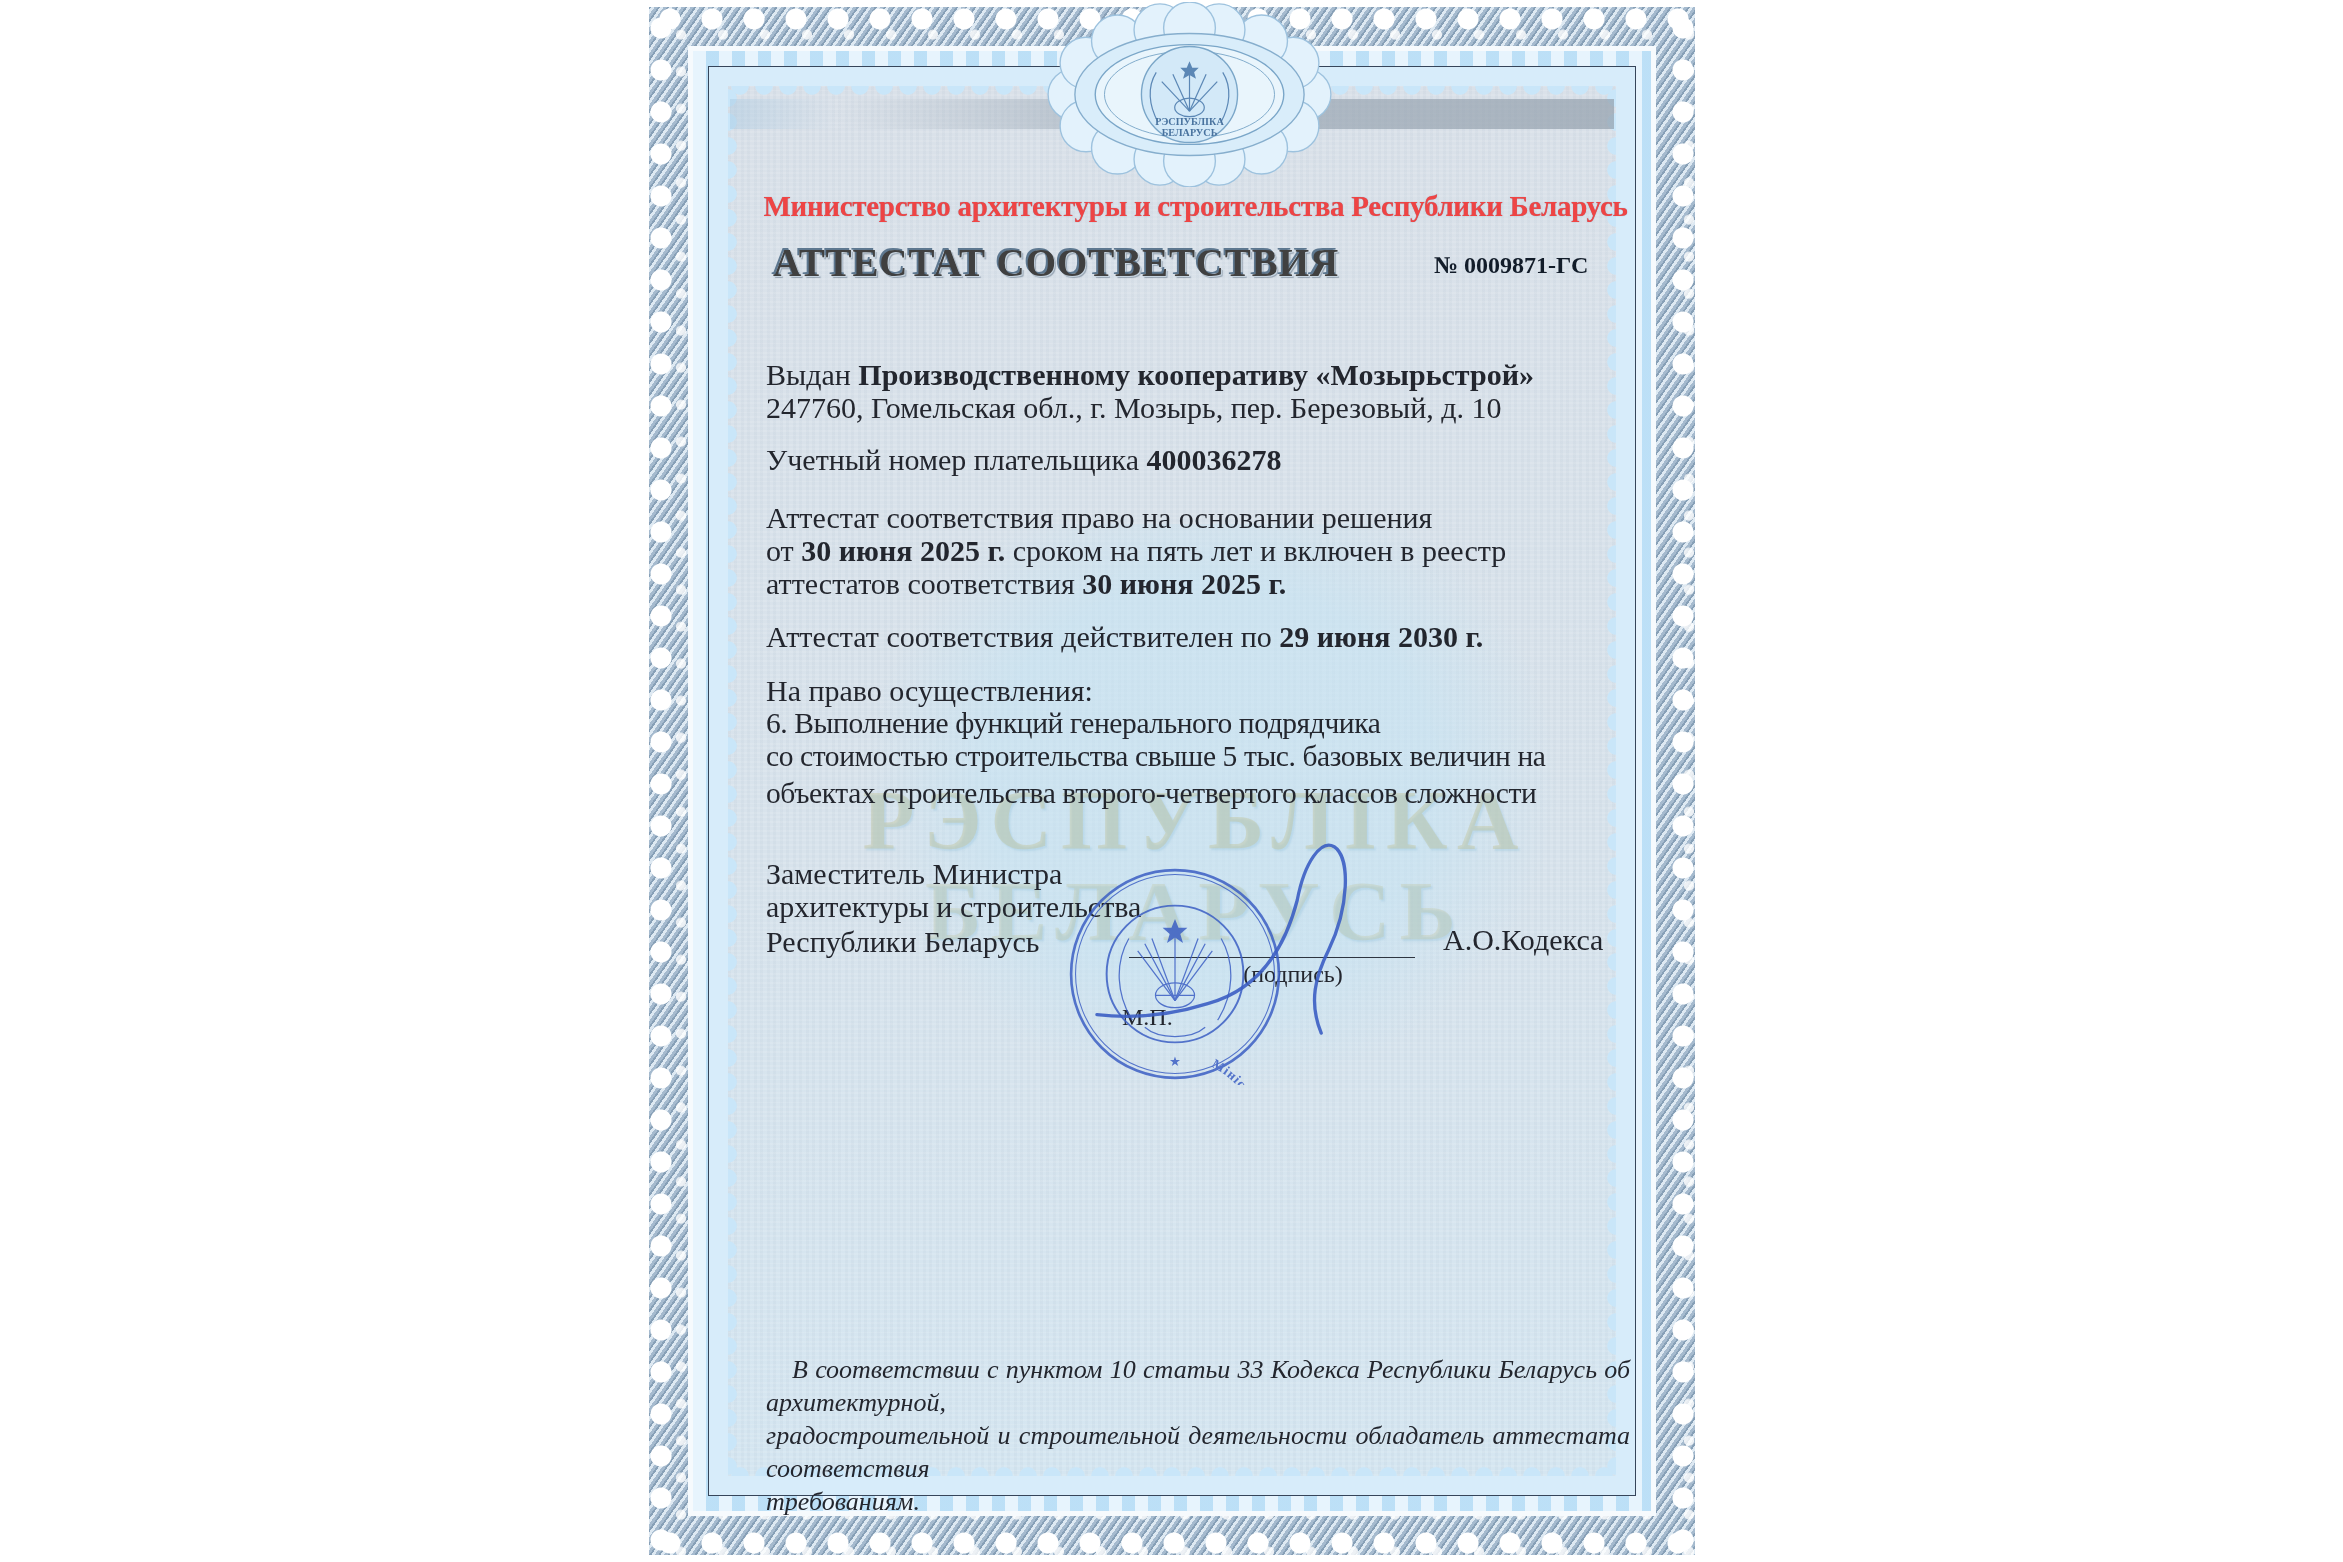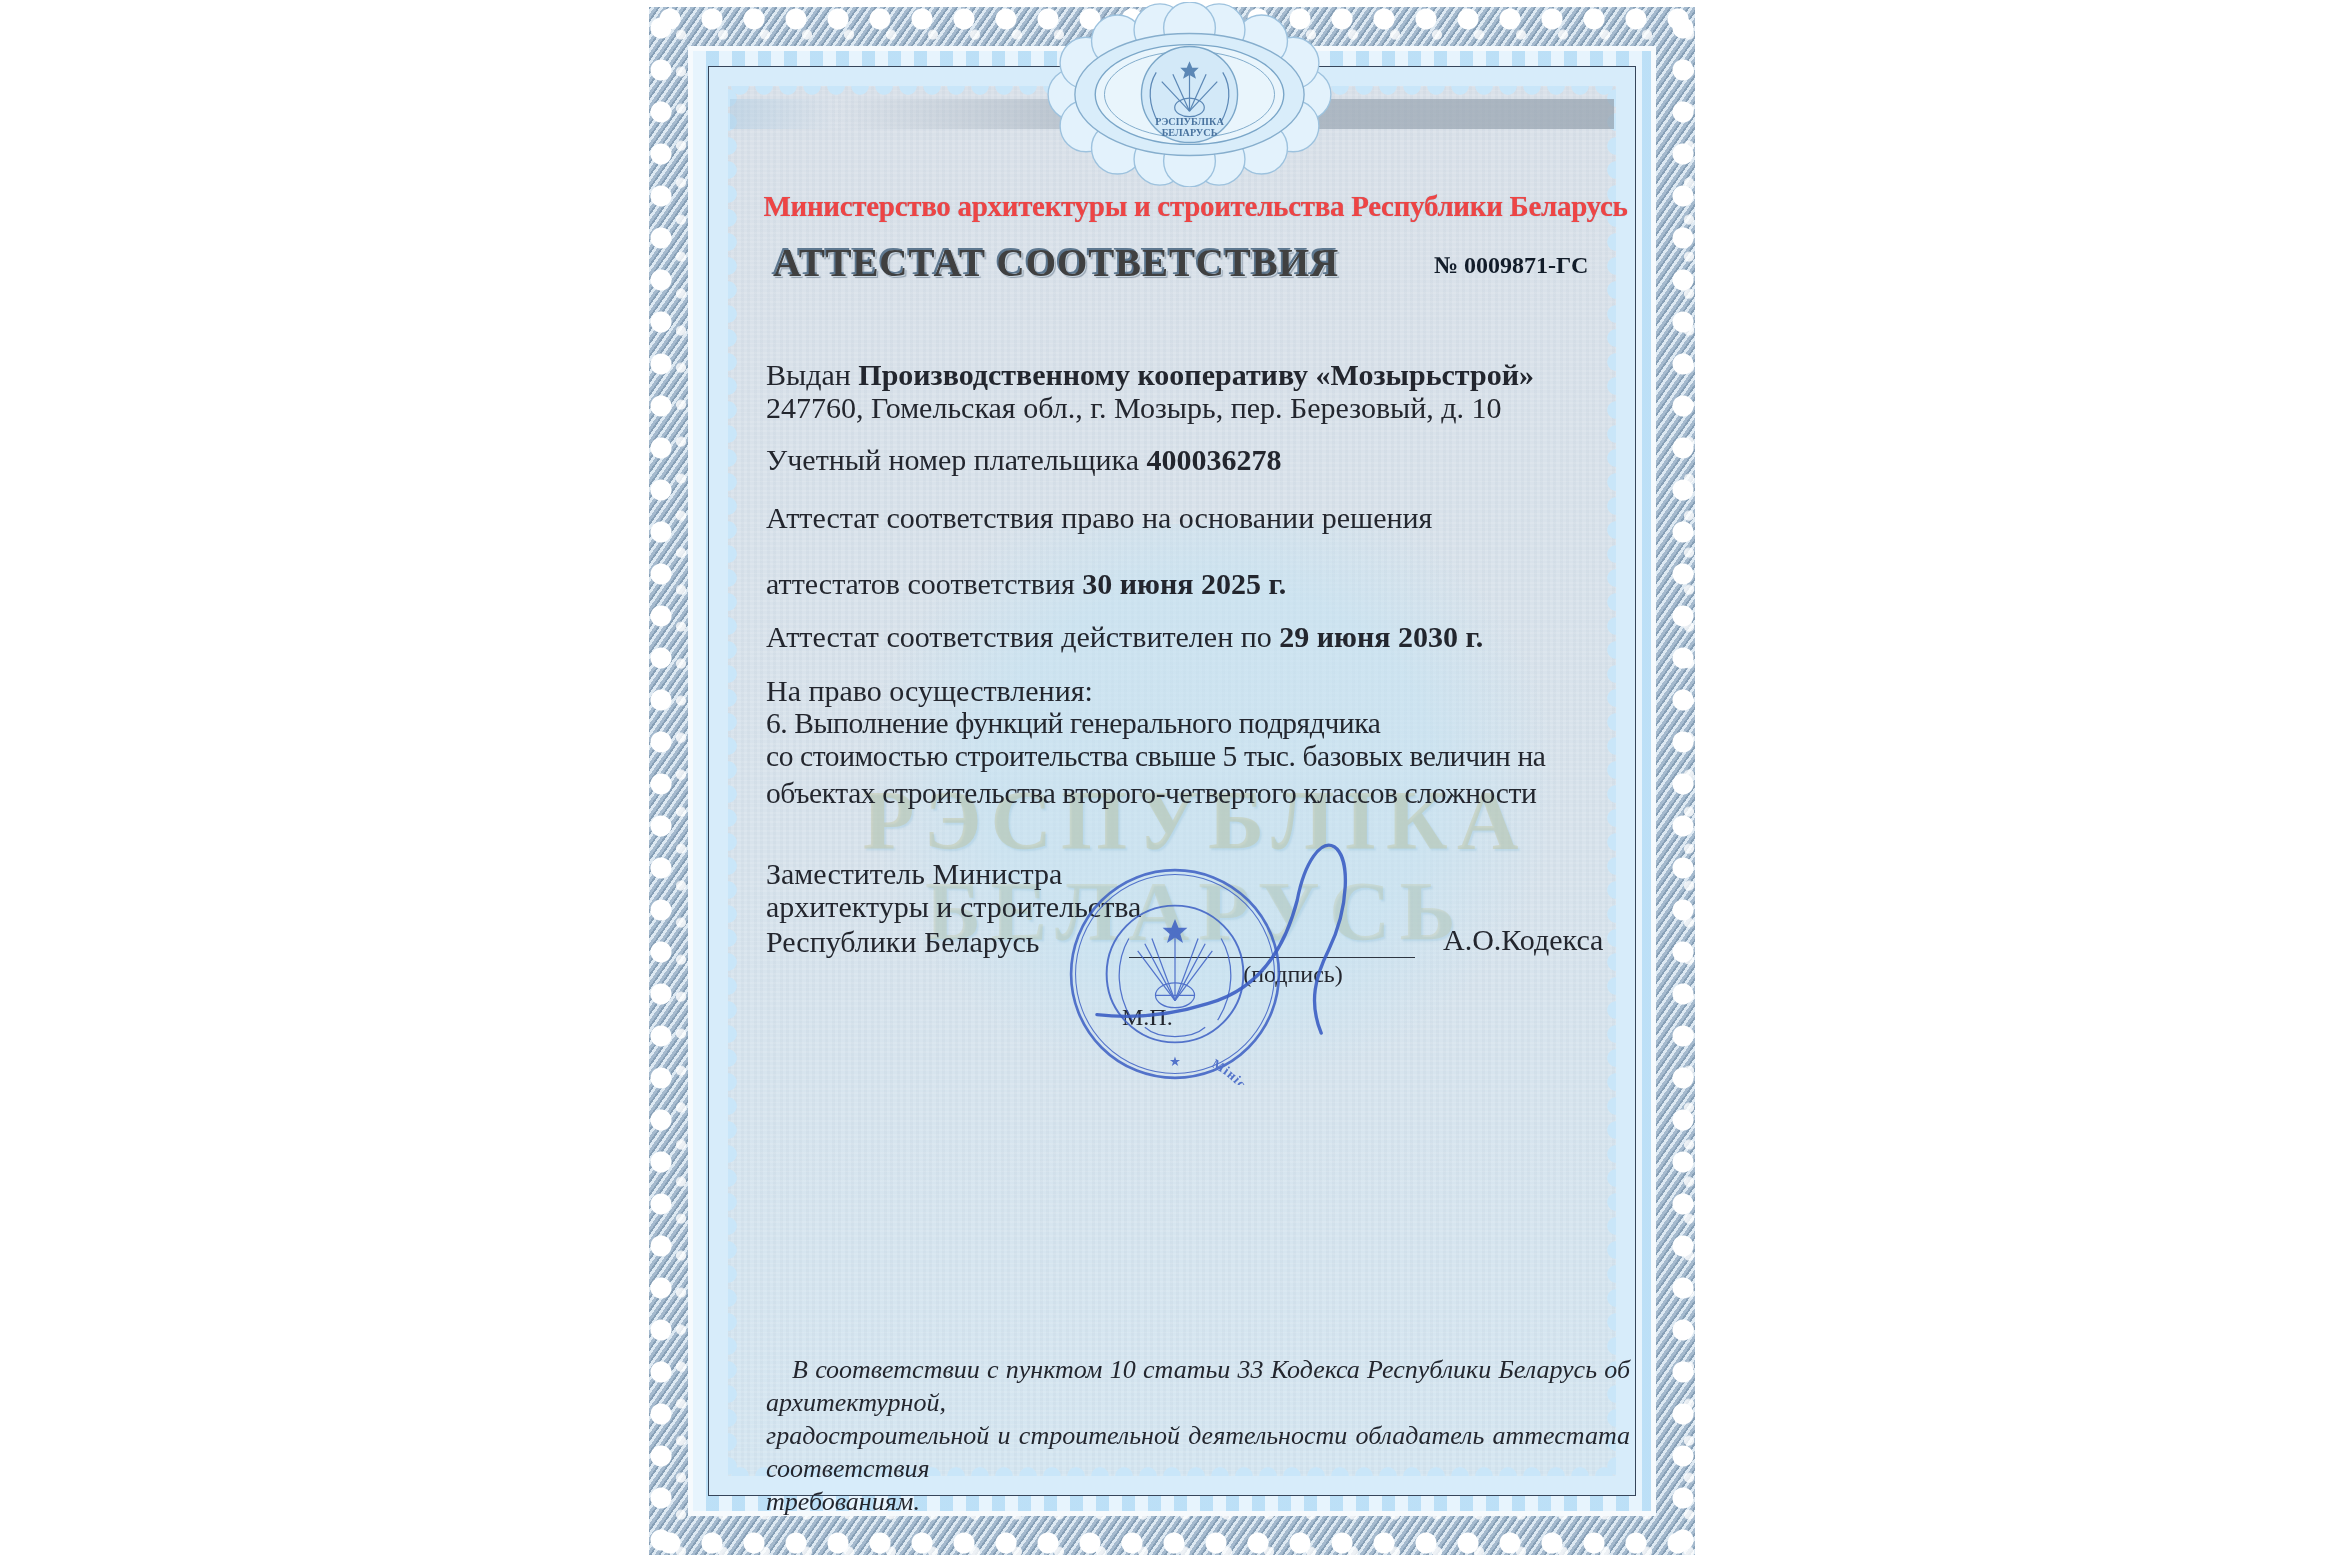--- a/index.html
+++ b/index.html
@@ -141,20 +141,21 @@
 
   <div class="ministry">Министерство архитектуры и строительства Республики Беларусь</div>
   <div class="title">АТТЕСТАТ СООТВЕТСТВИЯ</div>
   <div class="number">№ 0009871-ГС</div>
 
   <div class="line" style="top:349px"><span>Выдан </span><span class="b">Производственному кооперативу «Мозырьстрой»</span></div>
   <div class="line" style="top:382px">247760, Гомельская обл., г. Мозырь, пер. Березовый, д. 10</div>
   <div class="line" style="top:434px"><span>Учетный номер плательщика </span><span class="b">400036278</span></div>
 
   <div class="line" style="top:492px">Аттестат соответствия право на основании решения</div>
+  <div class="line" style="top:525px"><span>от </span><span class="b">30 июня 2025 г.</span><span> сроком на пять лет и включен в реестр</span></div>
   <div class="line" style="top:558px"><span>аттестатов соответствия </span><span class="b">30 июня 2025 г.</span></div>
 
   <div class="line" style="top:611px"><span>Аттестат соответствия действителен по </span><span class="b">29 июня 2030 г.</span></div>
 
   <div class="line" style="top:665px">На право осуществления:</div>
   <div class="line rights" style="top:698px">6. Выполнение функций генерального подрядчика</div>
   <div class="line rights" style="top:731px">со стоимостью строительства свыше 5 тыс. базовых величин на</div>
   <div class="line rights" style="top:768px">объектах строительства второго-четвертого классов сложности</div>
 
   <div class="line" style="top:848px">Заместитель Министра</div>

